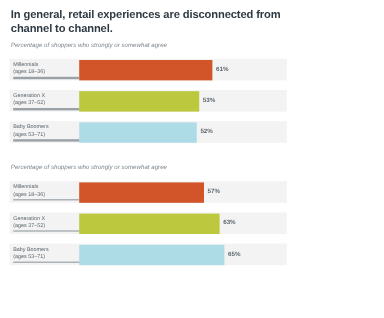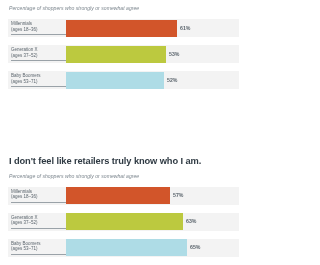--- a/index.html
+++ b/index.html
@@ -110,20 +110,21 @@
     z-index: 3;
     white-space: nowrap;
   }
 </style>
 </head>
 <body>
 
 <div class="page">
 
   <section class="panel panel-1">
+    <h2 class="headline">In general, retail experiences are disconnected from channel to channel.</h2>
     <p class="subhead">Percentage of shoppers who strongly or somewhat agree</p>
     <div class="chart">
 
       <div class="row">
         <div class="track"></div>
         <div class="label">
           <span class="l1">Millennials</span>
           <span class="l2">(ages 18–36)</span>
         </div>
         <div class="baseline"></div>
@@ -152,21 +153,20 @@
         </div>
         <div class="baseline"></div>
         <div class="bar" style="width:98px;background:#aedce6;"></div>
         <div class="value" style="left:159px;">52%</div>
       </div>
 
     </div>
   </section>
 
   <section class="panel panel-2">
-    <h2 class="headline">I don't feel like retailers truly know who I am.</h2>
     <p class="subhead">Percentage of shoppers who strongly or somewhat agree</p>
     <div class="chart">
 
       <div class="row">
         <div class="track"></div>
         <div class="label">
           <span class="l1">Millennials</span>
           <span class="l2">(ages 18–36)</span>
         </div>
         <div class="baseline"></div>

